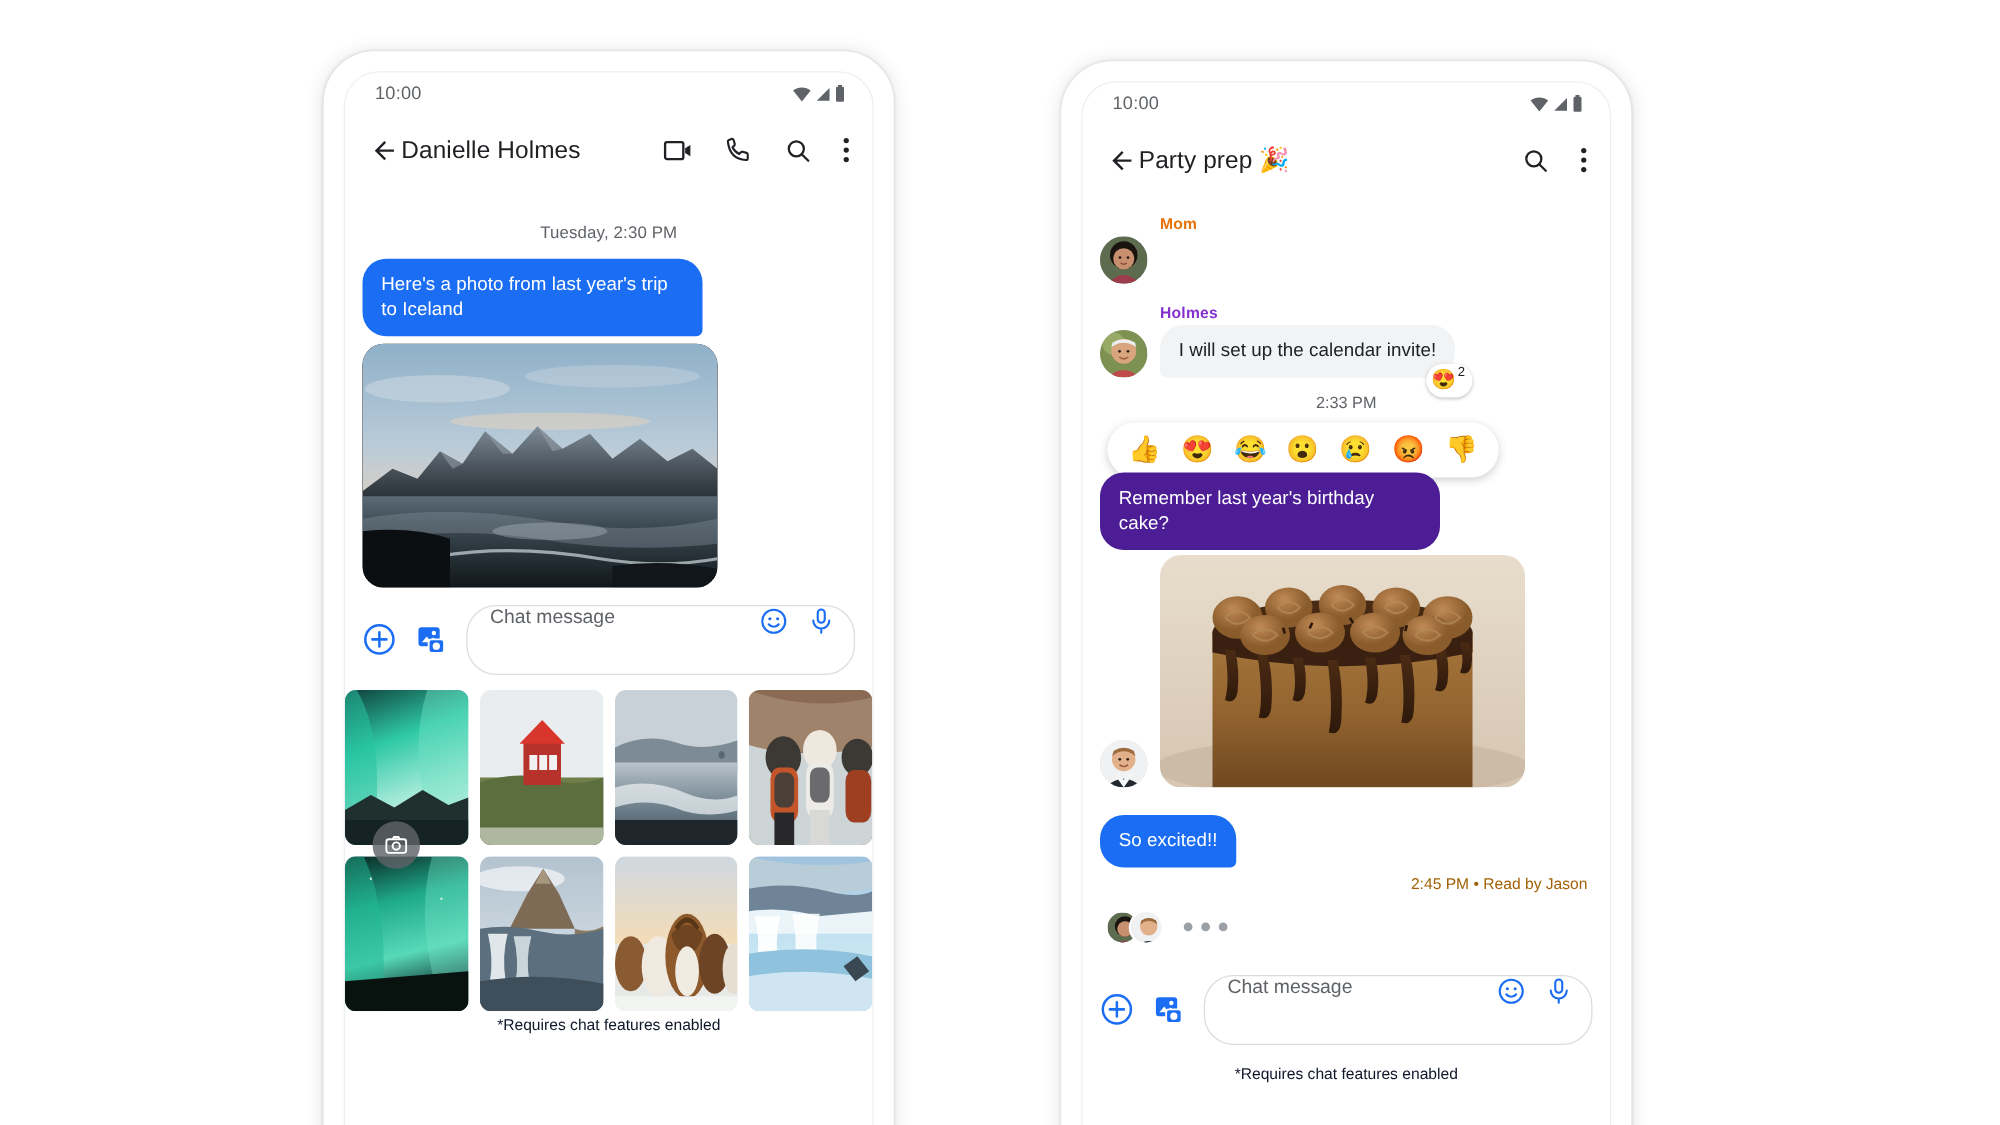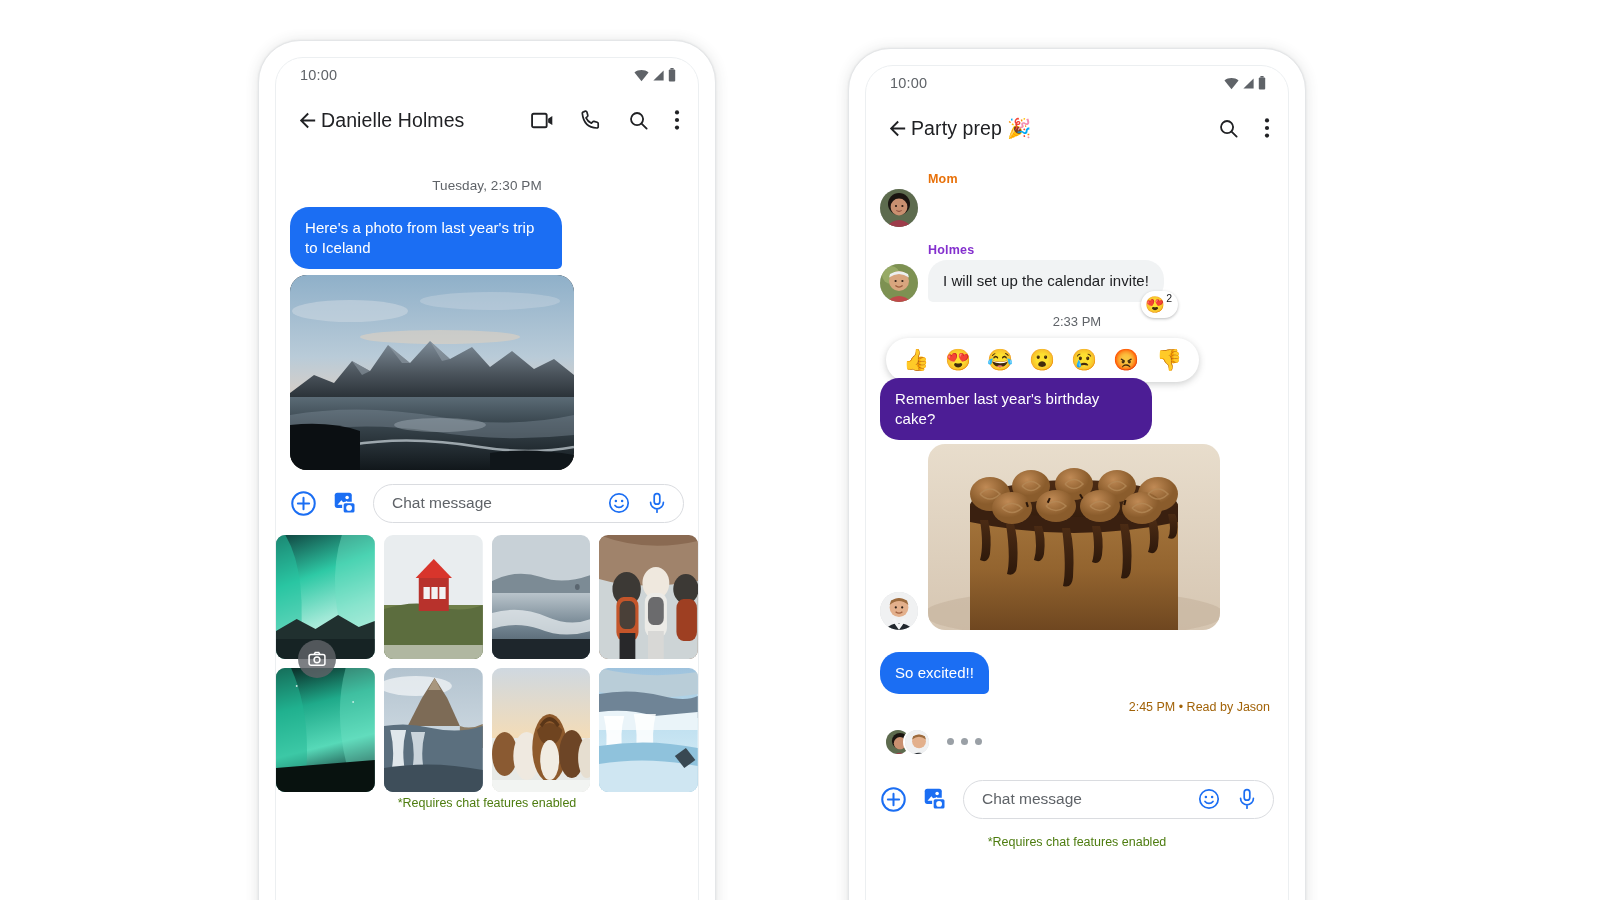--- a/index.html
+++ b/index.html
@@ -115,26 +115,26 @@
   .typing { display: flex; align-items: center; margin: 14px 0 0 4px; }
   .typing .avatar { width: 28px; height: 28px; flex: 0 0 28px; margin-right: 0;
                     border: 2px solid #fff; }
   .typing .avatar:nth-child(2) { margin-left: -9px; }
   .typing .dots { display: flex; gap: 7px; margin-left: 16px; }
   .typing .dots i { width: 7px; height: 7px; border-radius: 50%; background: #9aa0a6; display: block; }
 
   
   .composer { display: flex; align-items: center; padding: 10px 14px 12px; gap: 14px; }
   .composer-field {
-    flex: 1; height: 39px; border: 1px solid #dadce0; border-radius: 24px;
-    display: flex; align-items: center; padding: 0 14px 0 18px; gap: 14px;
+    flex: 1; height: 56px; border: 1px solid #dadce0; border-radius: 24px;
+    display: flex; align-items: flex-start; padding: 0 14px 0 18px; gap: 14px;
   }
   .composer-placeholder { flex: 1; font-size: 15.5px; color: #5f6368; }
 
-  .footnote { text-align: center; font-size: 12.5px; color: #4d7c0f; padding: 4px 0 10px; }
+  .footnote { text-align: center; font-size: 12.5px; color: #0f172a; padding: 4px 0 10px; }
 
   
   .gallery {
     display: grid; grid-template-columns: repeat(4, 1fr);
     gap: 9px; padding: 0 0 0 0; position: relative;
   }
   .gallery .cell { border-radius: 9px; overflow: hidden; height: 124px; position: relative; }
   .cam-overlay {
     position: absolute; left: 22px; top: 105px; width: 38px; height: 38px;
     border-radius: 50%; background: rgba(95,99,104,.82);

